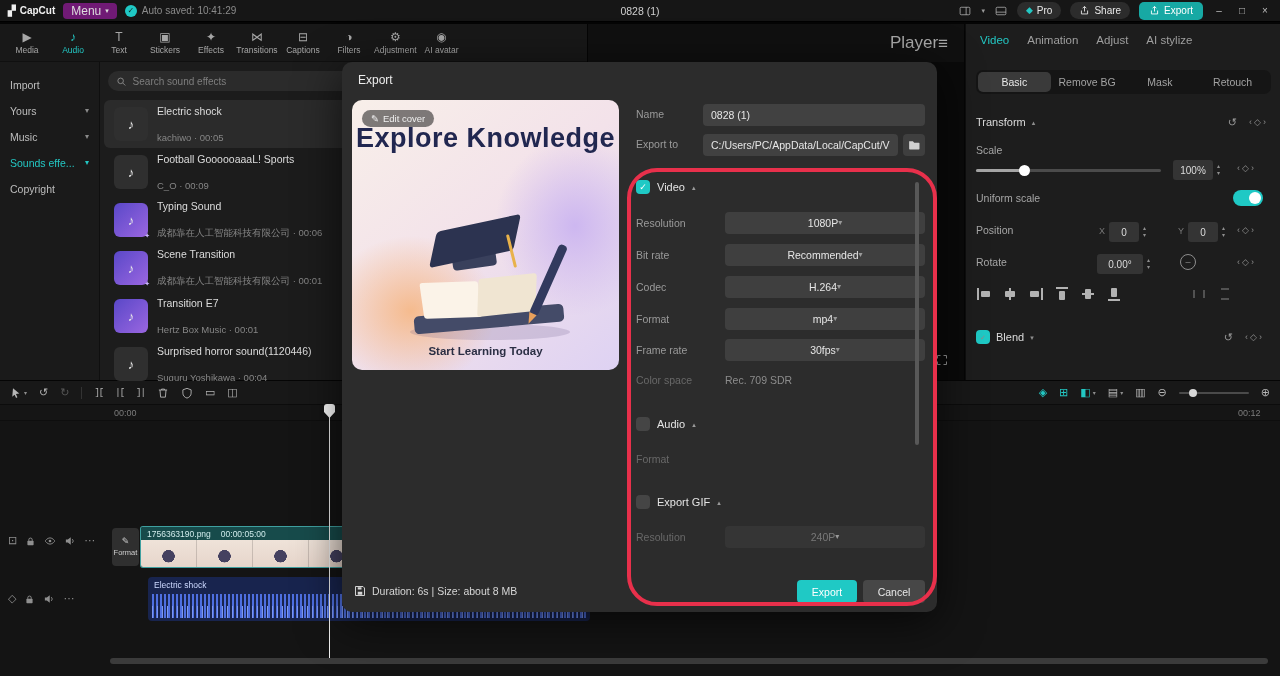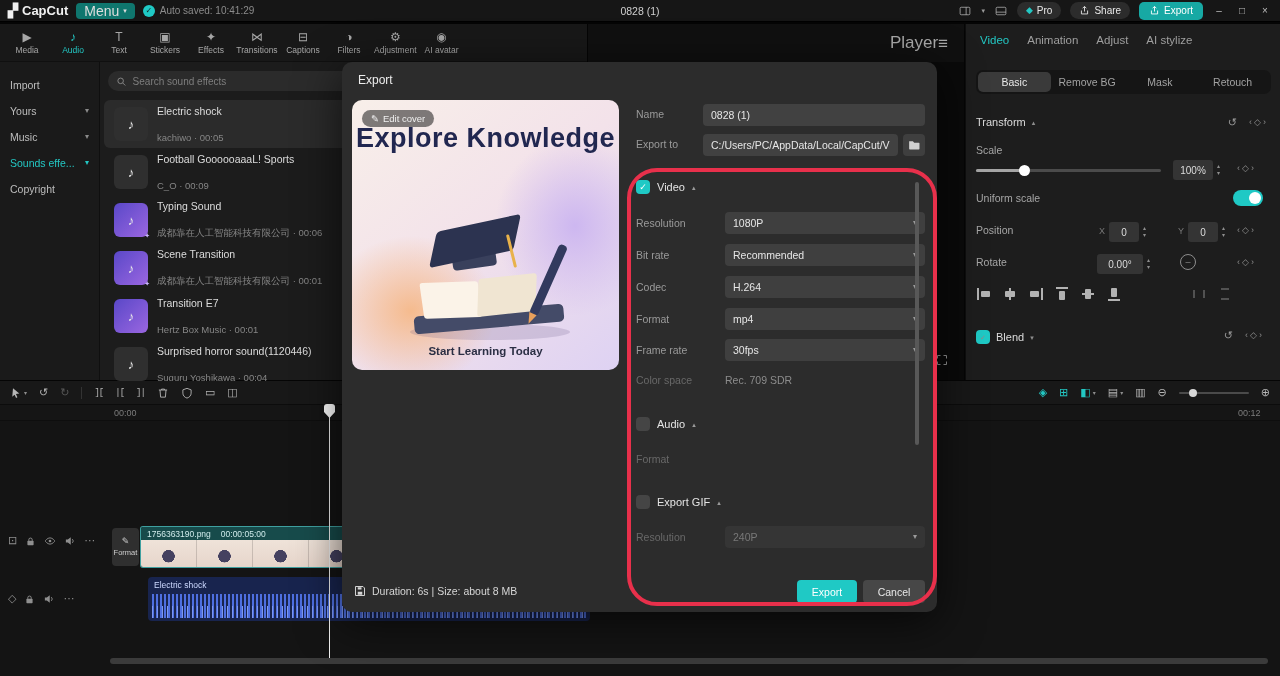--- a/index.html
+++ b/index.html
@@ -5,22 +5,22 @@
   *{margin:0;padding:0;box-sizing:border-box}
   html,body{width:1280px;height:676px}
   body{background:#000;font-family:"Liberation Sans",sans-serif;font-size:11px;color:#ccc;overflow:hidden}
   #app{position:relative;width:1280px;height:676px;background:#050505}
   .gi{font-style:normal;display:inline-block;line-height:1}
   .gi::before{content:attr(data-g)}
   .svgi{display:inline-block;vertical-align:middle}
 
   
   .titlebar{position:absolute;left:0;top:0;width:100%;height:22px;background:#161616;display:flex;align-items:center;gap:8px;padding:0 8px;border-bottom:1px solid #000}
-  .logo{display:flex;align-items:center;gap:4px;color:#f0f0f0;font-weight:bold;font-size:13px}
-  .tb-pill{display:inline-flex;align-items:center;gap:4px;background:#0f766e;border:none;border-radius:4px;padding:2px 8px;color:#ddd;font-size:14px;height:16px}
+  .logo{display:flex;align-items:center;gap:4px;color:#f0f0f0;font-weight:bold;font-size:10px}
+  .tb-pill{display:inline-flex;align-items:center;gap:4px;background:#701a75;border:none;border-radius:4px;padding:2px 8px;color:#ddd;font-size:12px;height:16px}
   .autosave{display:flex;align-items:center;gap:5px;color:#8b8b8b;font-size:10px}
   .save-badge{width:12px;height:12px;border-radius:50%;background:#1fc9c5;color:#0d2b2a;font-size:8px;display:inline-flex;align-items:center;justify-content:center}
   .proj-title{position:absolute;left:50%;transform:translateX(-50%);color:#cfcfcf;font-size:10.5px}
   .tb-right{margin-left:auto;display:flex;align-items:center;gap:9px}
   .tb-ic{color:#b9b9b9}
   .pill-dark{display:inline-flex;align-items:center;gap:4px;background:#2c2c2c;border-radius:9px;padding:2px 9px;color:#e8e8e8;font-size:10px;height:17px}
   .pill-accent{display:inline-flex;align-items:center;gap:4px;background:#17a9a4;border-radius:5px;padding:2px 10px;color:#fff;font-size:10px;height:18px}
   .win-btn{color:#bbb;font-size:10px;width:14px;text-align:center}
 
   
@@ -136,21 +136,21 @@
   .bk-l{position:absolute;left:70px;top:90px;width:58px;height:36px;background:#fbf3e8;border-radius:3px;transform:rotate(-8deg) skewY(6deg)}
   .bk-r{position:absolute;left:126px;top:84px;width:58px;height:38px;background:#f0e5d2;border-radius:3px;transform:rotate(2deg) skewY(-8deg)}
   .cap-b{position:absolute;left:100px;top:56px;width:44px;height:20px;background:#39405c;border-radius:4px;transform:rotate(-8deg)}
   .cap-t{position:absolute;left:80px;top:32px;width:86px;height:34px;background:#2c3350;border-radius:4px;transform:rotate(-12deg) skewX(-24deg)}
   .tassel{position:absolute;left:158px;top:42px;width:3px;height:34px;background:#e8b24a;border-radius:2px;transform:rotate(-14deg)}
   .pcl{position:absolute;left:192px;top:50px;width:9px;height:76px;background:#323a5e;border-radius:4px;transform:rotate(24deg)}
   .pcl::after{content:"";position:absolute;left:0;bottom:-10px;border-left:4.5px solid transparent;border-right:4.5px solid transparent;border-top:11px solid #e8a05c}
   .xlabel{position:absolute;left:294px;color:#9a9a9a;font-size:10.5px}
   .xlabel.dim,.dim{color:#686868}
   .xinput{position:absolute;height:22px;background:#414141;border:none;border-radius:4px;color:#e6e6e6;font-size:10.5px;padding:0 8px;outline:none}
-  .xselect{position:absolute;left:383px;width:200px;height:22px;background:#3f3f3f;border-radius:4px;display:flex;align-items:center;justify-content:space-between;padding:0 8px;color:#e6e6e6;font-size:10.5px}
+  .xselect{position:absolute;left:383px;width:200px;height:22px;background:#3f3f3f;border-radius:4px;display:flex;align-items:center;justify-content:center;padding:0 8px;color:#e6e6e6;font-size:10.5px}
   .xselect .gi{font-size:8px;color:#9a9a9a}
   .xselect.disabled{background:#353535;color:#787878}
   .sec-head{position:absolute;left:294px;display:flex;align-items:center;gap:7px;color:#e4e4e4;font-size:11px}
   .sec-head .gi.caret{font-size:7px;color:#9a9a9a}
   .fold-btn{position:absolute;left:561px;top:72px;width:22px;height:22px;background:#3f3f3f;border-radius:4px;display:flex;align-items:center;justify-content:center;color:#cfcfcf}
   .dlg-scroll{position:absolute;left:573px;top:120px;width:4px;height:263px;background:#585858;border-radius:2px}
   .dlg-footer-info{position:absolute;left:12px;top:523px;display:flex;align-items:center;gap:6px;color:#d6d6d6;font-size:10.5px}
   .btn{position:absolute;top:518px;height:23px;border:none;border-radius:4px;font-size:10.5px;display:flex;align-items:center;justify-content:center}
   .btn-export{left:455px;width:60px;background:#1fc9c5;color:#fff}
   .btn-cancel{left:521px;width:62px;background:#474747;color:#e8e8e8}
@@ -451,21 +451,21 @@
       <span class="al al-r"></span>
       <span class="al al-t"></span>
       <span class="al al-ch"></span>
       <span class="al al-b"></span>
     </div>
     <div style="position:absolute;left:225px;top:262px;display:flex;gap:10px">
       <span class="al al-dh dim"></span>
       <span class="al al-dv dim"></span>
     </div>
 
-    <div style="position:absolute;left:10px;right:18px;top:306px;display:flex;justify-content:space-between;align-items:flex-start">
+    <div style="position:absolute;left:10px;right:18px;top:306px;display:flex;justify-content:space-between;align-items:center">
       <span class="sec-title">
         <span class="cb on">
             <span class="gi" data-g="✓"></span>
           </span>
         <span>Blend</span>
         <span class="gi" data-g="▾"></span>
       </span>
       <span style="display:flex;gap:12px;align-items:center">
         <span class="reset gi" data-g="↺"></span>
         <span class="kf">

